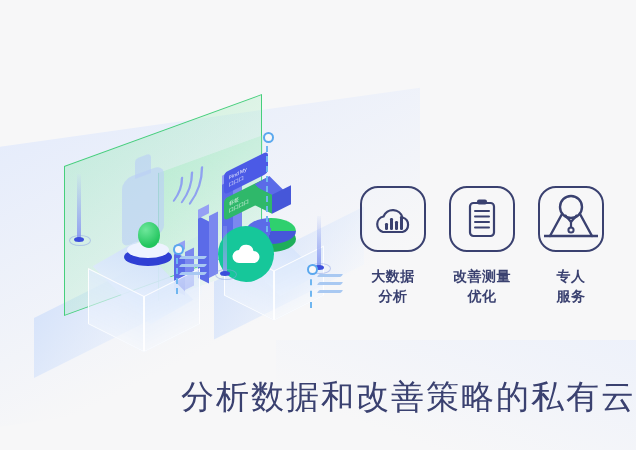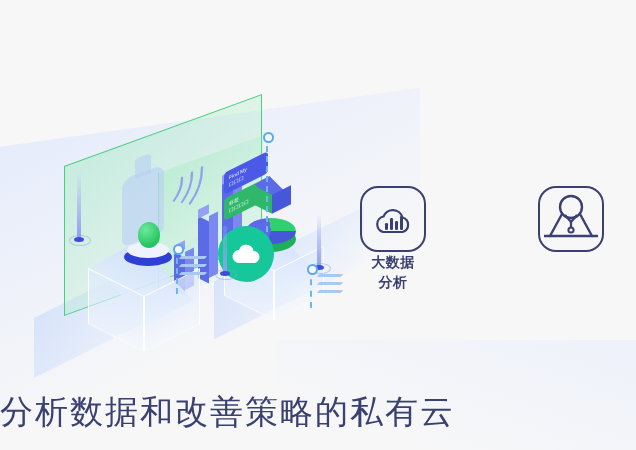--- a/index.html
+++ b/index.html
@@ -352,36 +352,37 @@
     border: 2px solid #3a4170;
     border-radius: 18px;
     display: flex;
     align-items: center;
     justify-content: center;
     box-sizing: border-box;
     overflow: hidden;
   }
   .feature-icon svg { display: block; }
   .feature-label {
+    margin-top: 14px;
     color: #3a4170;
     font-size: 14px;
     line-height: 20px;
     font-weight: 700;
     text-align: center;
     letter-spacing: 0.5px;
     white-space: nowrap;
   }
 
   
   .tagline {
     position: absolute;
     left: 0;
     right: 0;
-    top: 395px;
-    text-align: left;
+    top: 380px;
+    text-align: right;
     color: #3a4170;
     font-size: 33px;
     letter-spacing: 2px;
     font-weight: 400;
     line-height: 1;
   }
 </style>
 </head>
 <body>
 
@@ -524,30 +525,52 @@
             <rect x="29" y="15" width="3" height="14" rx="1.2"></rect>
           </g>
         </svg>
       </div>
       <div class="feature-label">
         <span>大数据</span><br>
         <span>分析</span>
       </div>
     </div>
 
+    <div class="feature">
+      <div class="feature-icon">
+        <svg width="40" height="44" viewBox="0 0 40 44" aria-hidden="true">
+          <rect x="8" y="6" width="24" height="33" rx="3.5" fill="none" stroke="#3a4170" stroke-width="2.2"></rect>
+          <rect x="15" y="2.5" width="10" height="5" rx="2" fill="#3a4170"></rect>
+          <g stroke="#3a4170" stroke-width="2" stroke-linecap="round">
+            <line x1="13" y1="14" x2="27" y2="14"></line>
+            <line x1="13" y1="19.5" x2="27" y2="19.5"></line>
+            <line x1="13" y1="25" x2="27" y2="25"></line>
+            <line x1="13" y1="30.5" x2="27" y2="30.5"></line>
+          </g>
+        </svg>
+      </div>
+      <div class="feature-label">
+        <span>改善测量</span><br>
+        <span>优化</span>
+      </div>
+    </div>
 
     <div class="feature">
       <div class="feature-icon">
         <svg width="62" height="62" viewBox="0 0 62 62" aria-hidden="true">
           <circle cx="31" cy="19" r="11" fill="none" stroke="#3a4170" stroke-width="2.4"></circle>
           <path d="M22 26 L10 48 M40 26 L52 48" fill="none" stroke="#3a4170" stroke-width="2.4" stroke-linecap="round"></path>
           <path d="M25 27 L31 34 L37 27" fill="none" stroke="#3a4170" stroke-width="2.2" stroke-linejoin="round"></path>
           <line x1="31" y1="34" x2="31" y2="39" stroke="#3a4170" stroke-width="2.2"></line>
           <circle cx="31" cy="42" r="2.6" fill="none" stroke="#3a4170" stroke-width="2"></circle>
           <line x1="4" y1="48" x2="58" y2="48" stroke="#3a4170" stroke-width="2.4"></line>
         </svg>
       </div>
+      <div class="feature-label">
+        <span>专人</span><br>
+        <span>服务</span>
+      </div>
     </div>
   </div>
 
   <div class="tagline">分析数据和改善策略的私有云</div>
 
 </div>
 
 </body></html>

